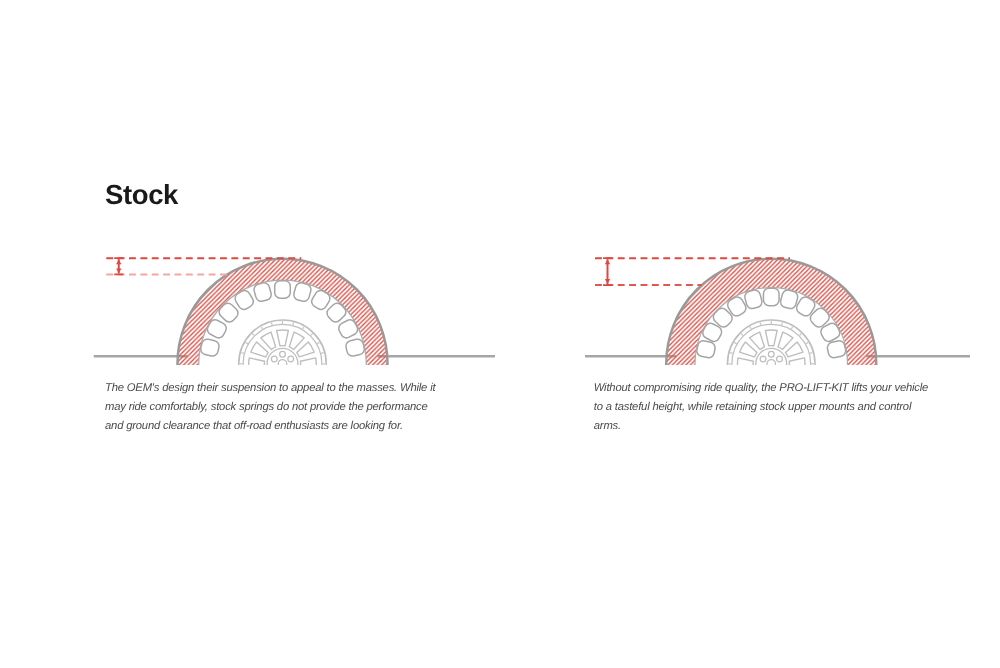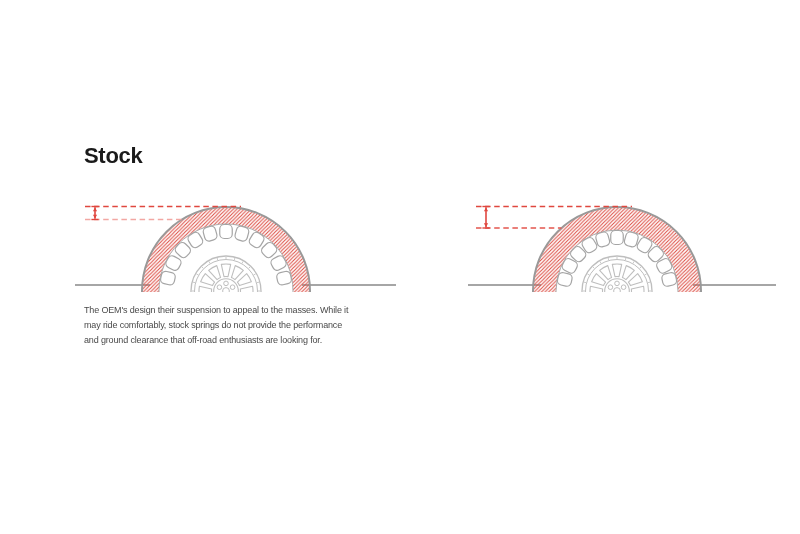--- a/index.html
+++ b/index.html
@@ -13,20 +13,21 @@
   .panel-title{
     position:absolute;left:24px;top:0;margin:0;
     font-size:22px;font-weight:700;letter-spacing:-0.3px;
     color:#1A1A1A;line-height:24px;white-space:nowrap;
   }
   .diagram{position:absolute;left:0;top:44px;display:block;}
   .panel-desc{
     position:absolute;left:24px;top:159px;width:302px;margin:0;
     font-size:9px;letter-spacing:-0.15px;line-height:15px;color:#4A4A4A;
     white-space:pre-line;
+    font-style:italic;
   }
 </style>
 </head>
 <body>
 
 <div class="canvas">
 
   <section class="panel panel-left">
     <h2 class="panel-title">Stock</h2>
     <svg class="diagram" width="345" height="104" viewBox="0 0 345 104">
@@ -158,15 +159,18 @@
         <circle cx="166" cy="110.6" r="2.3" fill="none" stroke="#BEBEBE" stroke-width="1"></circle>
         <circle cx="172.58179306876173" cy="106.8" r="2.3" fill="none" stroke="#BEBEBE" stroke-width="1"></circle>
         <line x1="25" y1="18.5" x2="181" y2="18.5" stroke="#E0473F" stroke-width="1.6" stroke-dasharray="5.5 3.6"></line>
         <line x1="25" y1="40" x2="110.4" y2="40" stroke="#E4564E" stroke-width="1.6" stroke-dasharray="5.5 3.6"></line>
         <line x1="35" y1="19.3" x2="35" y2="39.2" stroke="#E0473F" stroke-width="1.6"></line>
         <line x1="31.4" y1="18.5" x2="38.6" y2="18.5" stroke="#E0473F" stroke-width="1.4"></line>
         <line x1="31.4" y1="40" x2="38.6" y2="40" stroke="#E0473F" stroke-width="1.4"></line>
         <polygon points="35,19.5 32.9,23.3 37.1,23.3" fill="#E0473F"></polygon>
         <polygon points="35,39 32.9,35.2 37.1,35.2" fill="#E0473F"></polygon>
       </svg>
+    <p class="panel-desc">Without compromising ride quality, the PRO-LIFT-KIT lifts your vehicle
+to a tasteful height, while retaining stock upper mounts and control
+arms.</p>
   </section>
 
 </div>
 
 </body></html>

